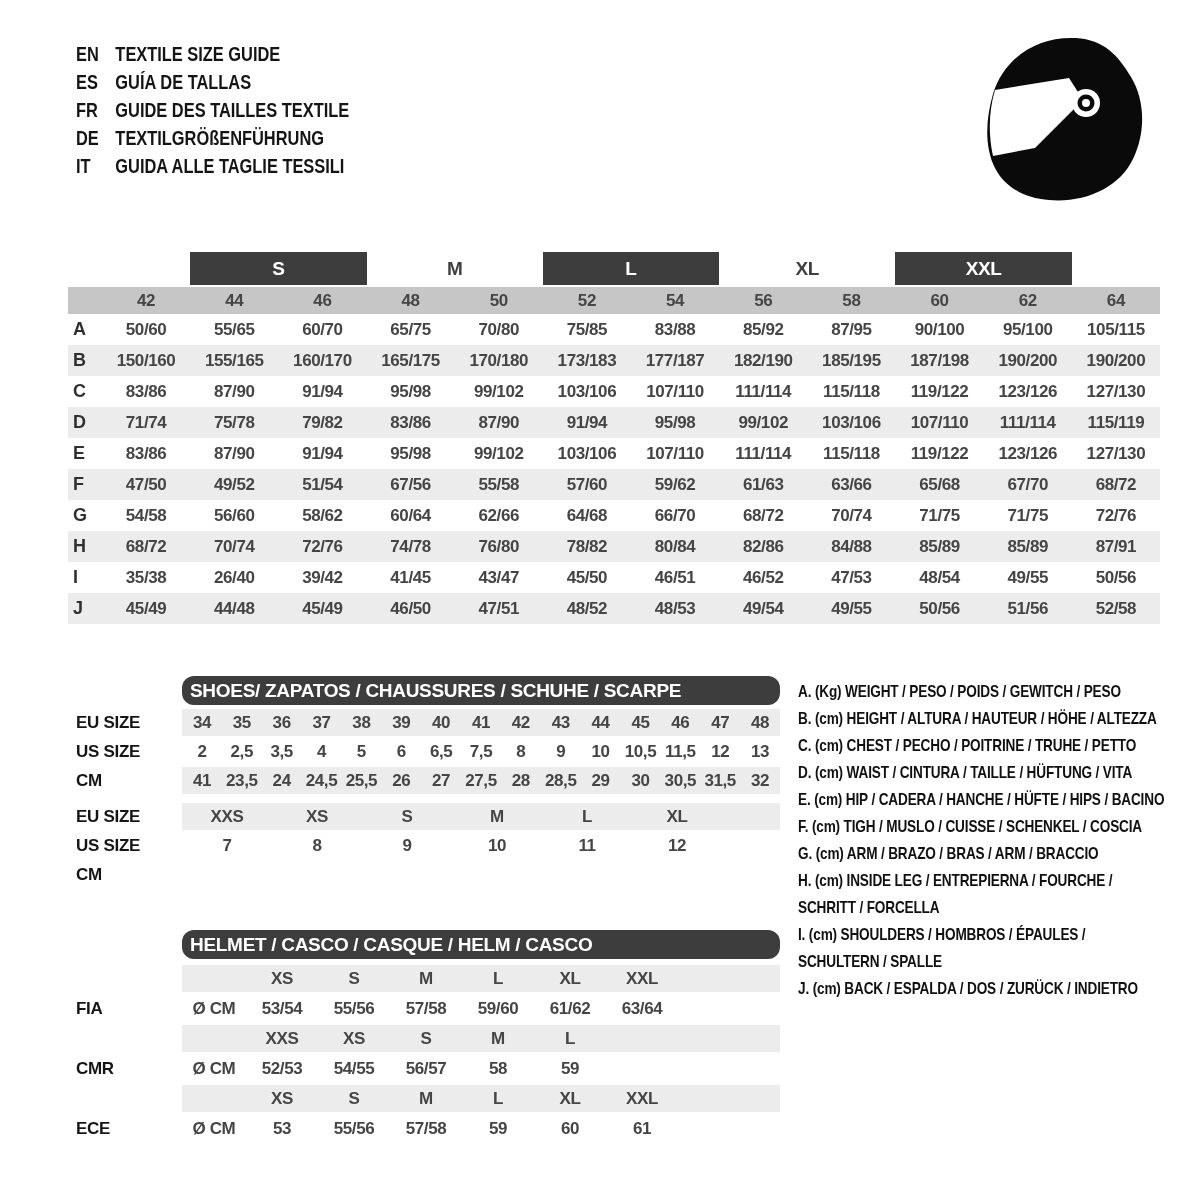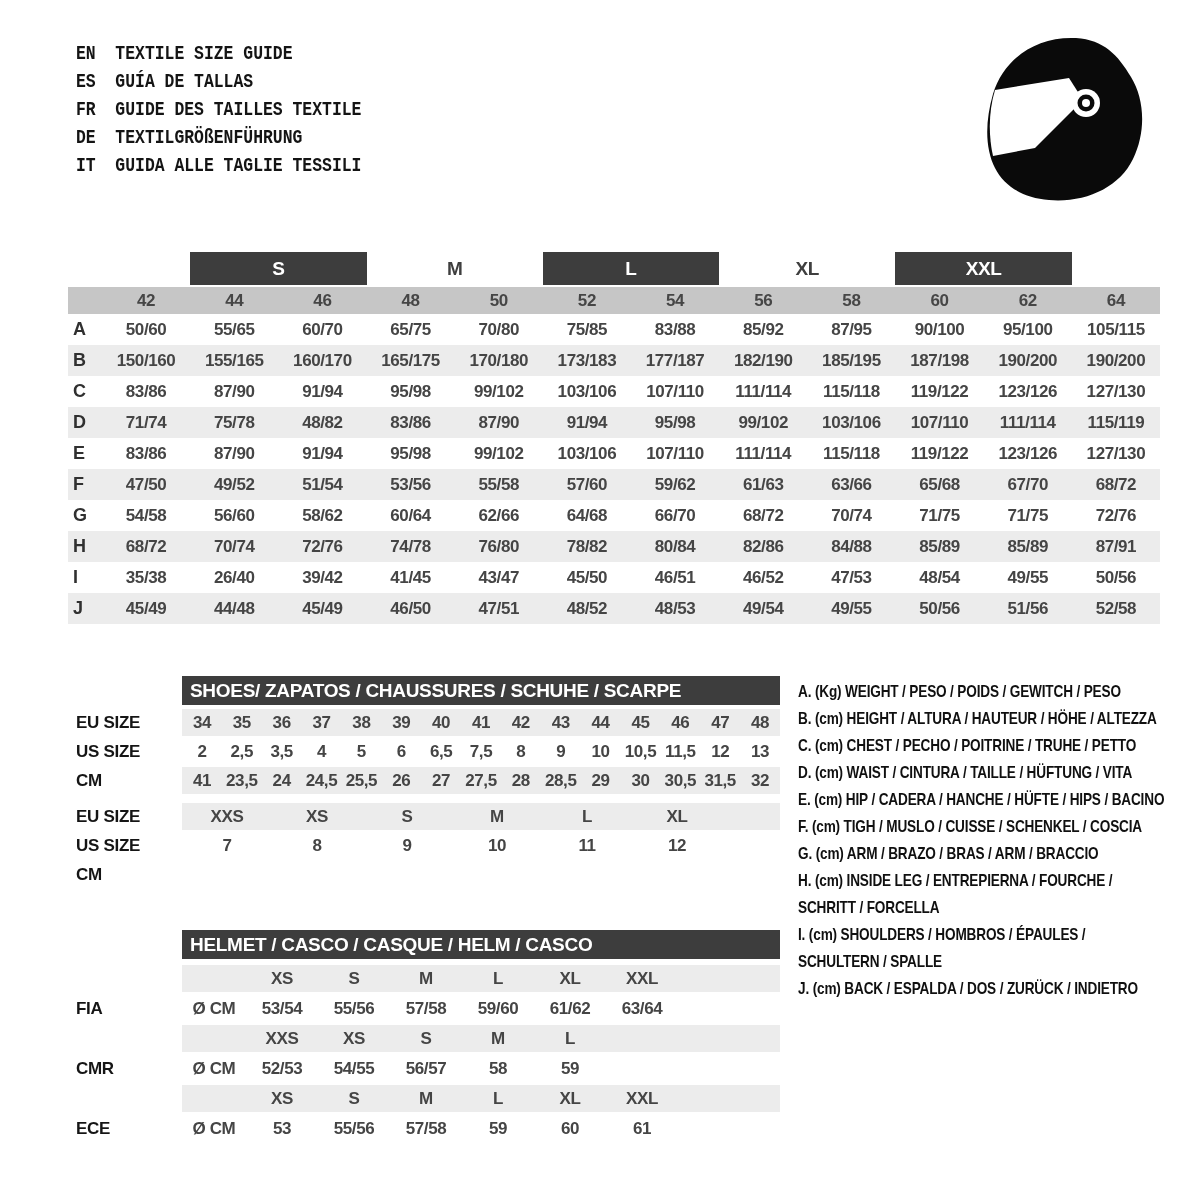--- a/index.html
+++ b/index.html
@@ -3,21 +3,21 @@
 <meta charset="utf-8">
 <style>
   html,body { margin:0; padding:0; background:#ffffff; }
   .page {
     position:relative; width:1200px; height:1200px; overflow:hidden;
     background:var(--page-bg,#fff);
     font-family:"Liberation Sans", sans-serif; font-weight:bold; color:#454545;
   }
 
   
-  .lang-block { position:absolute; left:76px; top:40px;font-family:Liberation Mono, monospace; }
+  .lang-block { position:absolute; left:76px; top:40px; }
   .lang-row { display:flex; line-height:28px; font-size:20px; color:#141414;
               transform:scaleX(0.82); transform-origin:0 0; white-space:nowrap; }
   .lang-code { width:48px; flex:0 0 auto; }
 
   
   .helmet-icon { position:absolute; left:973px; top:28px; width:190px; height:180px; }
 
   
   .size-table { position:absolute; left:68px; top:252px; width:1092px; }
   .grid13 { display:grid; grid-template-columns:34px repeat(12,1fr); }
@@ -34,21 +34,21 @@
   .num { color:#464646; }
 
   
   .section { position:absolute; left:68px; width:712px; }
   #shoes-section  { top:676px; }
   #gloves-section { top:803px; }
   #helmet-section { top:930px; }
   .section-header { margin-left:114px; width:598px; height:29px; box-sizing:border-box;
                     background:var(--header-bar,#3d3d3d); color:var(--header-bar-text,#fff);
                     display:flex; align-items:center; padding-left:8px; font-size:19px;
-                    letter-spacing:-0.3px; white-space:nowrap; margin-bottom:4px; }
+                    letter-spacing:-0.3px; white-space:nowrap; margin-bottom:4px;border-radius:12px; }
   #helmet-section .section-header { margin-bottom:6px; }
   .srow { position:relative; height:27px; margin-bottom:2px;text-align:center; }
   #helmet-section .srow { margin-bottom:3px; }
   .row-label { position:absolute; left:8px; top:0; height:27px; display:flex; align-items:center;
                font-size:17px; color:#151515; letter-spacing:-0.3px; white-space:nowrap; }
   .strip { margin-left:114px; width:598px; height:27px; display:grid; box-sizing:border-box; }
   .strip.gray { background:var(--row-stripe,#ececec); }
   .shoes-grid  { grid-template-columns:repeat(15,1fr); }
   .gloves-grid { grid-template-columns:repeat(6,90px); }
   .helm-grid   { grid-template-columns:64px repeat(6,72px); }
@@ -160,21 +160,21 @@
           <div class="cell val">111/114</div>
           <div class="cell val">115/118</div>
           <div class="cell val">119/122</div>
           <div class="cell val">123/126</div>
           <div class="cell val">127/130</div>
         </div>
         <div class="grid13 trow odd">
           <div class="cell letter">D</div>
           <div class="cell val">71/74</div>
           <div class="cell val">75/78</div>
-          <div class="cell val">48/82</div>
+          <div class="cell val">79/82</div>
           <div class="cell val">83/86</div>
           <div class="cell val">87/90</div>
           <div class="cell val">91/94</div>
           <div class="cell val">95/98</div>
           <div class="cell val">99/102</div>
           <div class="cell val">103/106</div>
           <div class="cell val">107/110</div>
           <div class="cell val">111/114</div>
           <div class="cell val">115/119</div>
         </div>
@@ -191,21 +191,21 @@
           <div class="cell val">115/118</div>
           <div class="cell val">119/122</div>
           <div class="cell val">123/126</div>
           <div class="cell val">127/130</div>
         </div>
         <div class="grid13 trow odd">
           <div class="cell letter">F</div>
           <div class="cell val">47/50</div>
           <div class="cell val">49/52</div>
           <div class="cell val">51/54</div>
-          <div class="cell val">53/56</div>
+          <div class="cell val">67/56</div>
           <div class="cell val">55/58</div>
           <div class="cell val">57/60</div>
           <div class="cell val">59/62</div>
           <div class="cell val">61/63</div>
           <div class="cell val">63/66</div>
           <div class="cell val">65/68</div>
           <div class="cell val">67/70</div>
           <div class="cell val">68/72</div>
         </div>
         <div class="grid13 trow even">

